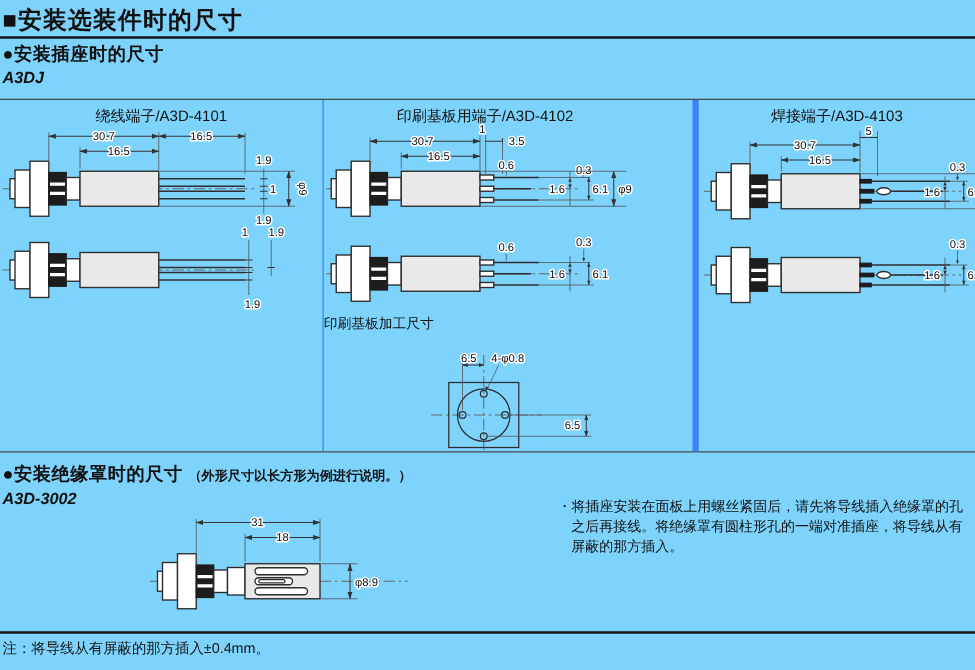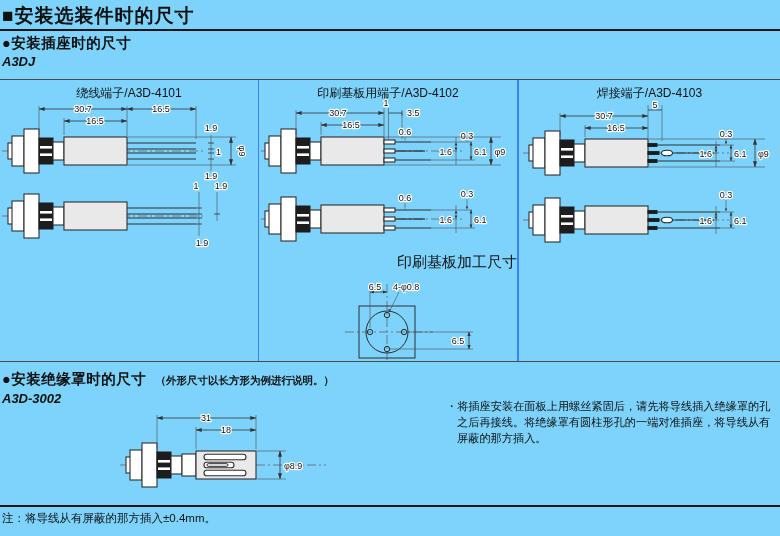--- a/index.html
+++ b/index.html
@@ -1,31 +1,31 @@
 <!DOCTYPE html>
 <html><head>
 <meta charset="utf-8">
 <style>
   html,body{margin:0;padding:0;background:#fff;}
   .page{position:relative;width:780px;height:536px;background:#7dd3fc;overflow:hidden;
         font-family:"Liberation Sans","DejaVu Sans",sans-serif;color:#111;}
   .abs{position:absolute;}
   .h1{left:2px;top:3px;font-size:19px;font-weight:bold;letter-spacing:1px;}
   .title-rule{left:0;top:29px;width:780px;height:2px;background:#161616;}
-  .h2{font-size:14.5px;font-weight:bold;letter-spacing:.5px;font-family:Liberation Mono, monospace;}
+  .h2{font-size:14.5px;font-weight:bold;letter-spacing:.5px;}
   .h2 .subnote{font-size:10.5px;font-weight:bold;letter-spacing:0;}
   .model{font-size:13px;font-weight:bold;font-style:italic;}
   .panel{left:0;top:79px;width:780px;height:283px;border-top:1.2px solid #4a4a4a;
          border-bottom:1.2px solid #4a4a4a;display:flex;box-sizing:border-box;}
   .col{position:relative;height:100%;box-sizing:border-box;}
   .col-1{width:258px;padding-left:40px;}
   .col-2{width:259px;border-left:1px solid #3b82f6;}
-  .col-3{flex:1;border-left:2px solid #3b82f6;}
+  .col-3{flex:1;border-left:5px solid #3b82f6;margin-left:37px;}
   .col-title{position:absolute;top:5px;left:0;width:100%;text-align:center;font-size:12px;}
-  .cap{position:absolute;left:0;width:100%;text-align:right;font-size:15px;line-height:1.25;}
+  .cap{position:absolute;left:0;width:100%;text-align:left;font-size:11px;line-height:1.25;}
   svg{position:absolute;overflow:visible;}
   .notes{font-size:11.2px;line-height:1.45;}
   .notes p{margin:0 0 2px 0;text-indent:-11px;padding-left:11px;}
   .footer-rule{left:0;top:505px;width:780px;height:1.5px;background:#161616;}
   .footer-note{left:2px;top:511px;font-size:11.5px;}
   
   .ln{fill:none;stroke:#2e2e2e;stroke-width:1;}
   .wt{fill:#fff;stroke:#2e2e2e;stroke-width:1.1;}
   .body{fill:#e9e9e9;stroke:#2e2e2e;stroke-width:1.1;}
   .blk{fill:#1d1d1d;stroke:#1d1d1d;}

